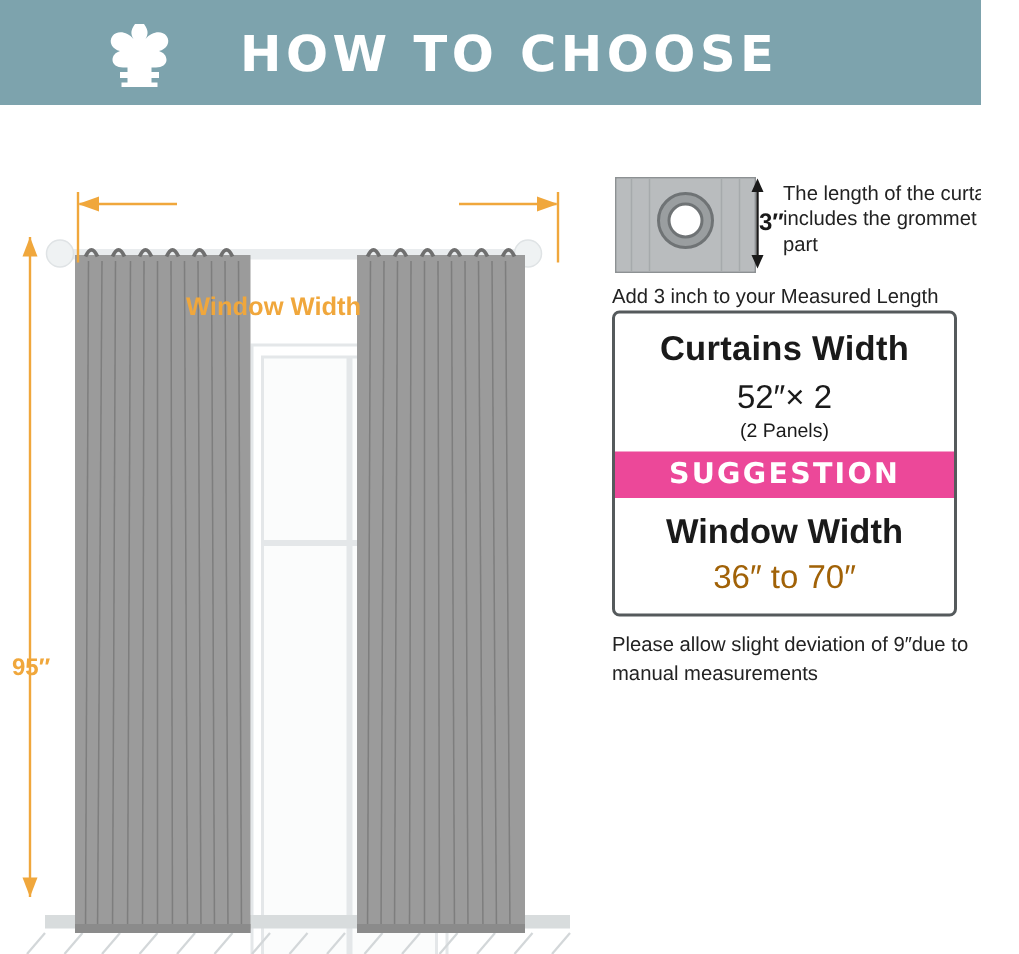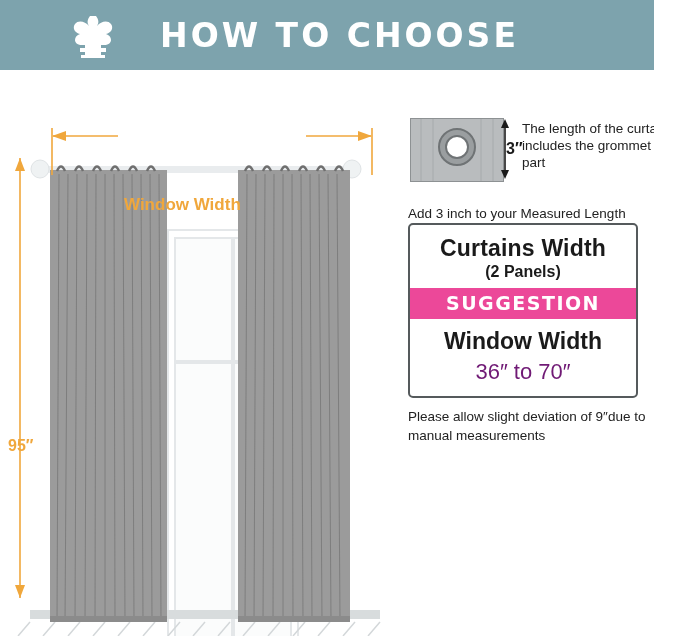--- a/index.html
+++ b/index.html
@@ -109,21 +109,21 @@
   .inch3 {
     position: absolute;
     left: 102px;
     top: 22px;
     font-size: 16px;
     font-weight: bold;
     color: #1a1a1a;
   }
 
   .add-note {
-    margin-top: 20px;
+    margin-top: 4px;
     padding-left: 4px;
     font-size: 13.5px;
     color: #222222;
   }
 
   
   .sug-box {
     margin-top: 2px;
     margin-left: 4px;
     width: 226px;
@@ -139,44 +139,43 @@
     color: #1a1a1a;
     padding-top: 10px;
     letter-spacing: .2px;
   }
   .sug-value {
     font-size: 22px;
     color: #1a1a1a;
     padding-top: 6px;
   }
   .sug-sub {
-    font-size: 16px;
+    font-size: 13px;
     color: #1a1a1a;
     padding-bottom: 7px;
     padding-top: 1px;
-    font-weight: bold;
   }
   .sug-band {
     background: #ec4899;
     color: #ffffff;
     font-size: 19px;
     font-weight: bold;
     letter-spacing: 1.5px;
     padding: 4px 0 5px 0;
     font-family: "DejaVu Sans", sans-serif;
   }
   .sug-title2 {
     font-size: 23px;
     font-weight: bold;
     color: #1a1a1a;
     padding-top: 9px;
   }
   .sug-range {
     font-size: 22px;
-    color: #701a75;
+    color: #a16207;
     padding: 4px 0 11px 0;
   }
 
   .deviation {
     margin-top: 9px;
     margin-left: 4px;
     width: 252px;
     font-size: 13.5px;
     line-height: 19px;
     color: #222222;
@@ -322,20 +321,21 @@
         <polygon points="5,61 1,52 9,52" fill="#1a1a1a"></polygon>
       </svg>
       <div class="inch3">3″</div>
       <div class="grommet-note">The length of the curtain includes the grommet part</div>
     </div>
 
     <div class="add-note">Add 3 inch to your Measured Length</div>
 
     <div class="sug-box">
       <div class="sug-title">Curtains Width</div>
+      <div class="sug-value">52″× 2</div>
       <div class="sug-sub">(2 Panels)</div>
       <div class="sug-band">SUGGESTION</div>
       <div class="sug-title2">Window Width</div>
       <div class="sug-range">36″ to 70″</div>
     </div>
 
     <div class="deviation">Please allow slight deviation of 9″due to manual measurements</div>
   </div>
 
 </div>

